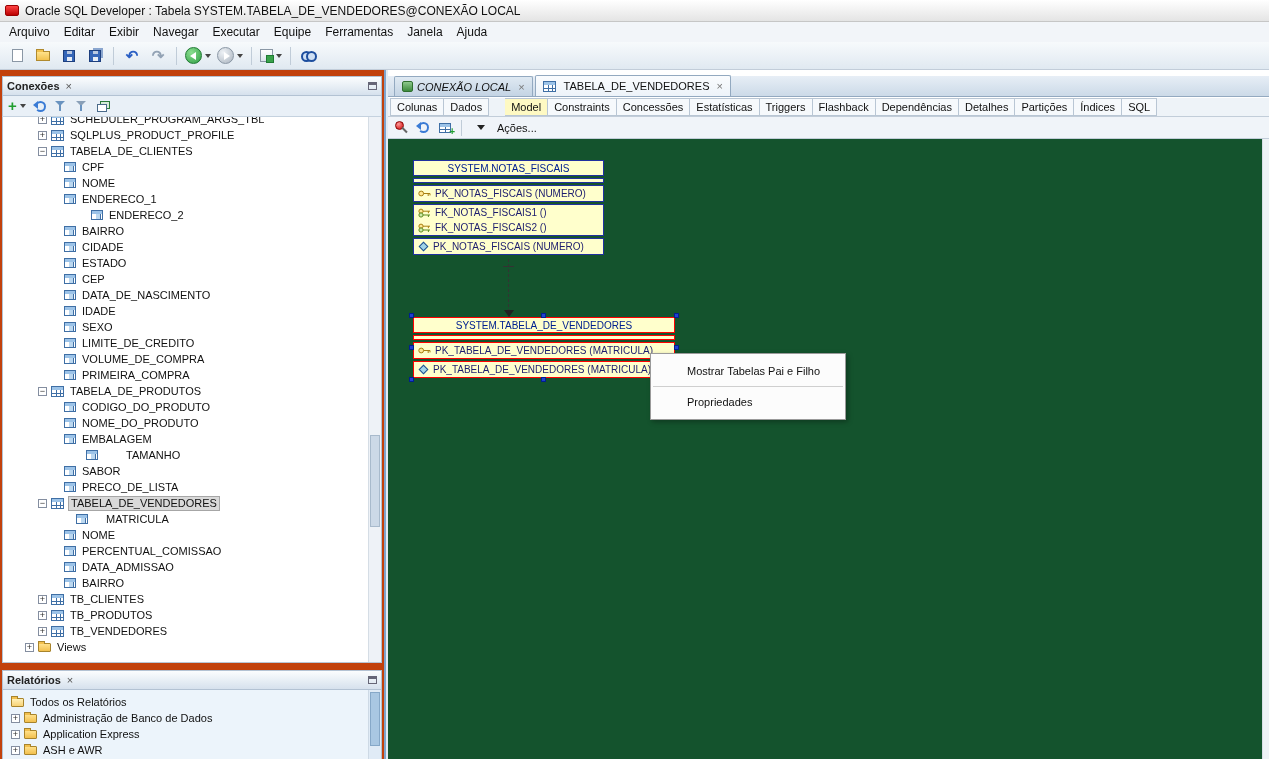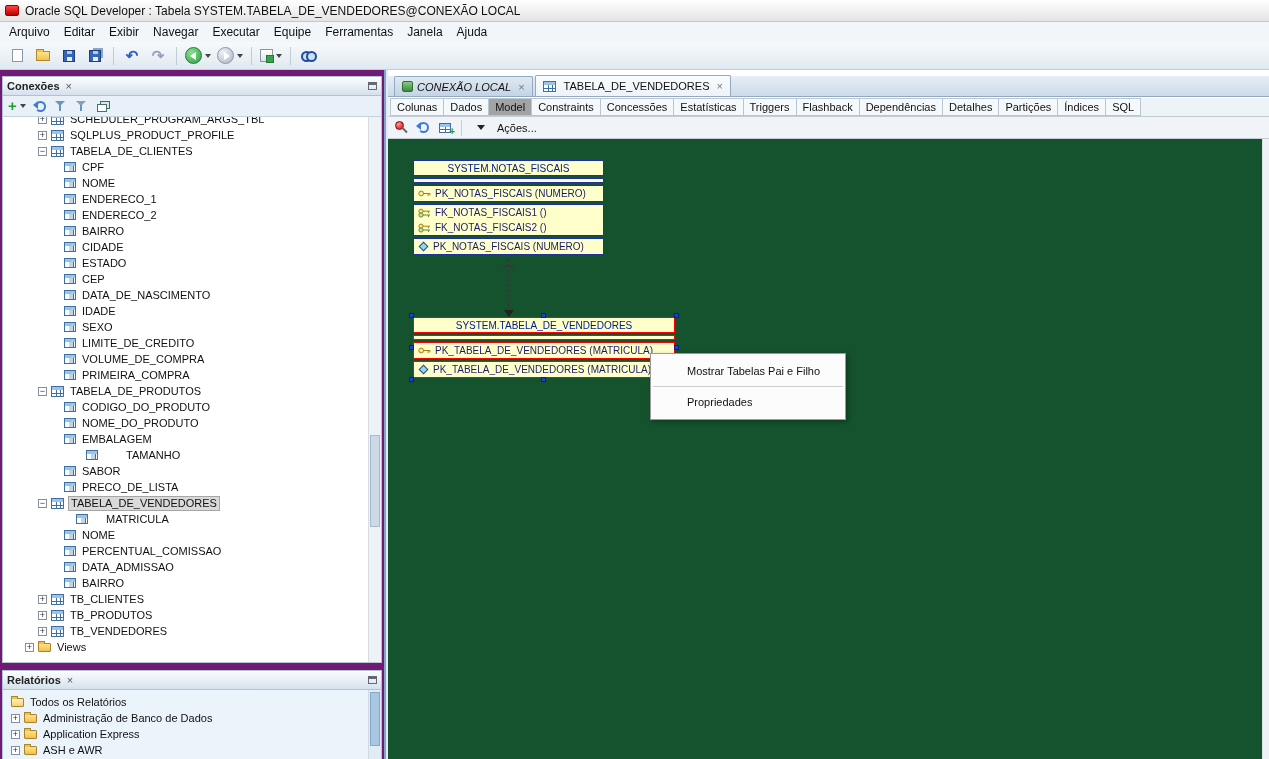--- a/index.html
+++ b/index.html
@@ -49,21 +49,21 @@
   .tbi-sql-worksheet{width:13px;height:13px;background:linear-gradient(#fff,#dce4ec);
     border:1px solid #8a97a5;position:relative;}
   .tbi-sql-worksheet::after{content:'';position:absolute;right:-2px;bottom:-2px;width:6px;height:6px;
     background:#39a24a;border:1px solid #1f7a33;}
   .tbi-find{width:16px;height:10px;position:relative;}
   .tbi-find::before,.tbi-find::after{content:'';position:absolute;top:0;width:7px;height:7px;
     border:2px solid #1d4e9e;border-radius:50%;background:#cfe0f4;}
   .tbi-find::before{left:0;} .tbi-find::after{right:0;}
 
   
-  .left-panel{position:absolute;top:70px;left:0;bottom:0;width:386px;background:#701a75;
+  .left-panel{position:absolute;top:70px;left:0;bottom:0;width:386px;background:#c2410c;
     border-right:2px solid #7fa3cc;}
   .panel-header{position:absolute;left:2px;right:2px;height:20px;
     background:linear-gradient(#fbfdfe,#d6e1ed);border:1px solid #b3c2d3;
     display:flex;align-items:center;padding:0 4px;font-size:11px;font-weight:bold;color:#222;}
   .panel-close{font-weight:normal;color:#555;margin-left:6px;font-size:11px;}
   .panel-restore{margin-left:auto;width:9px;height:8px;border:1px solid #667;border-top:3px solid #667;flex:none;}
   .conn-header{top:6px;}
   .conn-toolbar{position:absolute;top:26px;left:2px;right:2px;height:21px;background:#e9f0f7;
     border-left:1px solid #b3c2d3;border-right:1px solid #b3c2d3;border-bottom:1px solid #c5d2df;
     display:flex;align-items:center;padding-left:5px;gap:9px;}
@@ -132,21 +132,21 @@
   .doc-tab-label.italic{font-style:italic;}
   .tab-close{color:#777;font-size:11px;margin-left:3px;}
   .dticon-connection{width:11px;height:11px;border-radius:2px;flex:none;
     background:linear-gradient(#8cc88c,#3c8a3c);border:1px solid #2e6e2e;}
 
   .subtab-bar{position:absolute;top:28px;left:0;right:0;height:19px;background:#eef3f8;
     border-bottom:1px solid #c2cdd9;display:flex;align-items:stretch;padding-left:2px;font-size:11px;}
   .subtab{padding:0 6px;border:1px solid #b9c6d4;border-left:none;background:#f6f9fc;
     display:flex;align-items:center;white-space:nowrap;}
   .subtab:first-child{border-left:1px solid #b9c6d4;}
-  .subtab.active{background:#a3a3a3;}
+  .subtab.active{background:#fef9c3;margin-left:16px;}
 
   .model-toolbar{position:absolute;top:47px;left:0;right:0;height:22px;background:#f0f4f9;
     border-bottom:1px solid #c2cdd9;display:flex;align-items:center;padding-left:7px;gap:10px;font-size:11px;}
   .pin-icon{width:13px;height:13px;position:relative;flex:none;}
   .pin-icon::before{content:'';position:absolute;left:0;top:0;width:7px;height:7px;border-radius:50%;
     background:radial-gradient(circle at 35% 30%,#ff9a9a,#cc0000);border:1px solid #8a0000;}
   .pin-icon::after{content:'';position:absolute;left:6px;top:8px;width:7px;height:2px;background:#666;
     transform:rotate(45deg);}
   .mt-grid{width:12px;height:10px;border:1px solid #3f6fa5;background-color:#fff;position:relative;
     background-image:linear-gradient(#9cc3e8,#9cc3e8),linear-gradient(#3f6fa5,#3f6fa5),linear-gradient(#3f6fa5,#3f6fa5);
@@ -302,21 +302,21 @@
           <div class="tree-row" style="padding-left: 48px;">
             <span class="exp-ph"></span>
             <span class="ticon ticon-column"></span>
             <span class="tree-label">NOME</span>
           </div>
           <div class="tree-row" style="padding-left: 48px;">
             <span class="exp-ph"></span>
             <span class="ticon ticon-column"></span>
             <span class="tree-label">ENDERECO_1</span>
           </div>
-          <div class="tree-row" style="padding-left: 48px;">
+          <div class="tree-row" style="padding-left: 48px; margin-left: 27px;">
             <span class="exp-ph"></span>
             <span class="ticon ticon-column"></span>
             <span class="tree-label">ENDERECO_2</span>
           </div>
           <div class="tree-row" style="padding-left: 48px;">
             <span class="exp-ph"></span>
             <span class="ticon ticon-column"></span>
             <span class="tree-label">BAIRRO</span>
           </div>
           <div class="tree-row" style="padding-left: 48px;">

